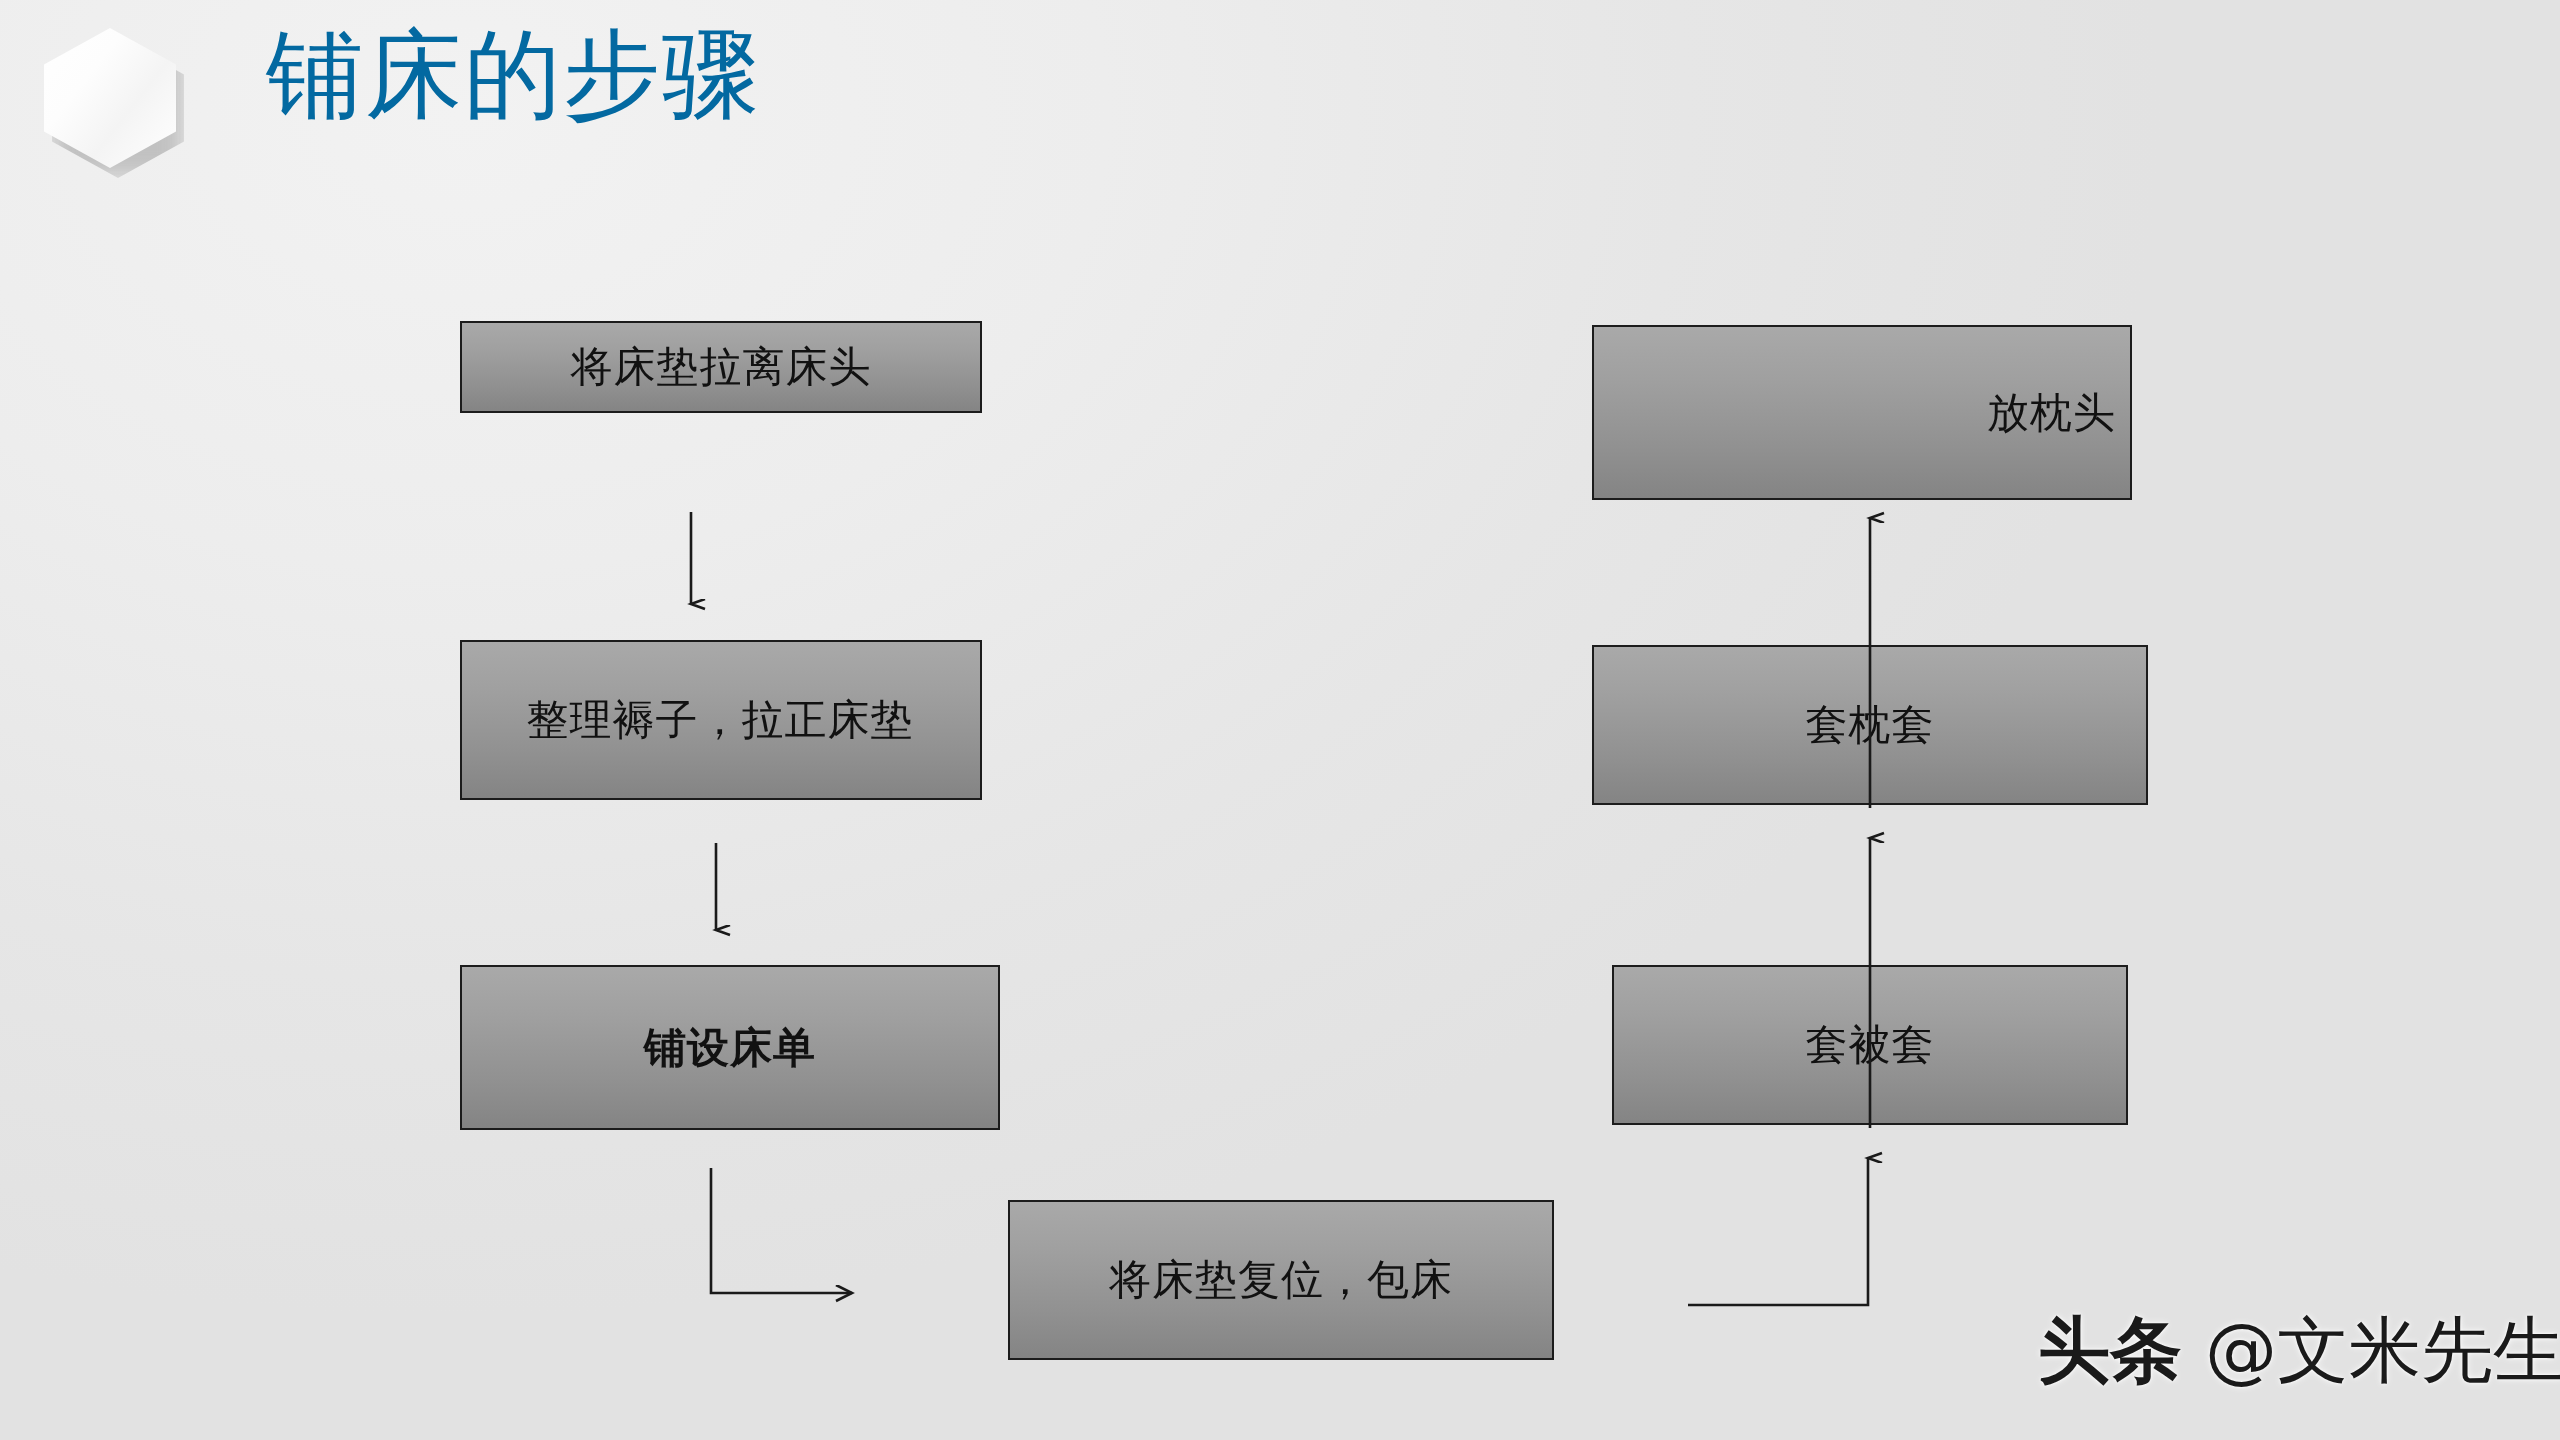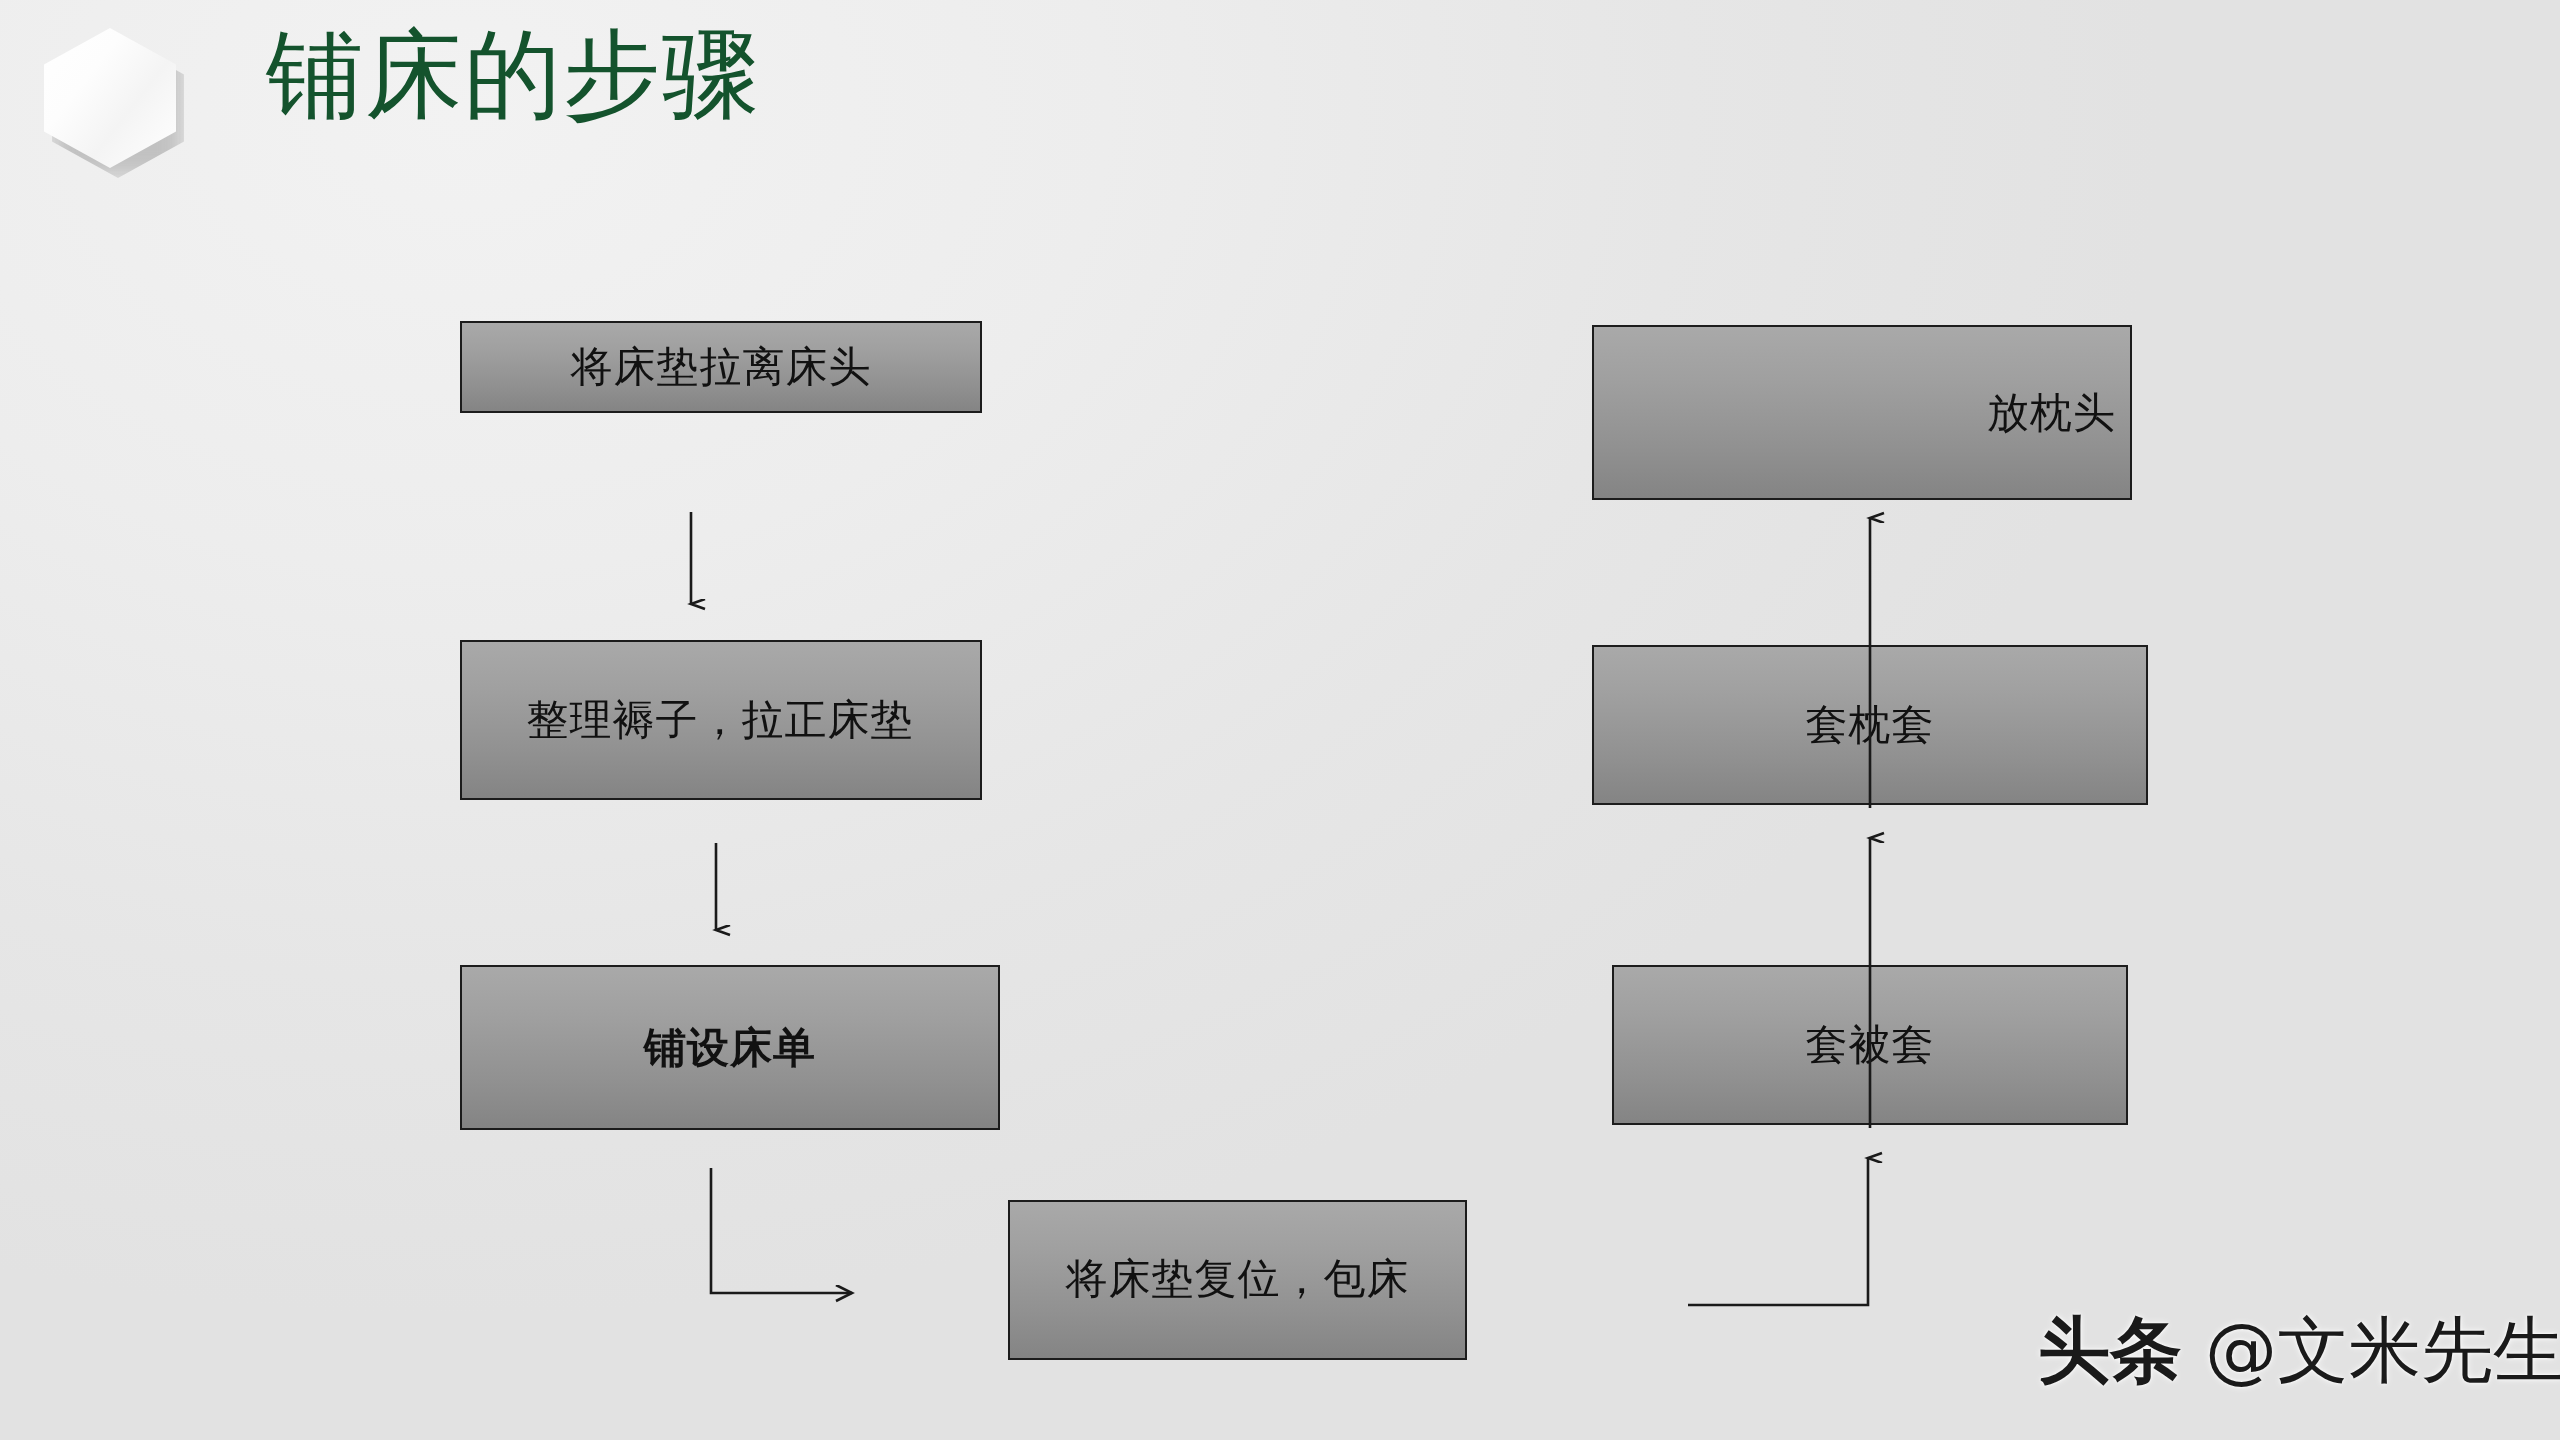--- a/index.html
+++ b/index.html
@@ -25,21 +25,21 @@
   }
   .hex {
     position:absolute; left:6px; top:6px; width:132px; height:140px;
     background: linear-gradient(128deg, #ffffff 0%, #fdfdfd 34%, #f4f4f4 62%, #ffffff 100%);
     clip-path: polygon(50% 0%, 100% 26%, 100% 74%, 50% 100%, 0% 74%, 0% 26%);
   }
 
   
   .title {
     position:absolute; left:266px; top:18px;
-    font-size:97px; line-height:1.18; color:#14532d;
+    font-size:97px; line-height:1.18; color:#0369a1;
     letter-spacing:2px; white-space:nowrap;
     font-family:"DejaVu Serif","Liberation Serif",serif;
   }
 
   
   .node {
     position:absolute;
     border:2px solid #1c1c1c;
     background: linear-gradient(180deg, #a9a9a9 0%, #a0a0a0 30%, #919191 70%, #848484 100%);
     display:flex; align-items:center; justify-content:center;
@@ -81,21 +81,21 @@
   </div>
 
   <div class="node" style="left:460px; top:640px; width:522px; height:160px; line-height:1.28;padding-left:12px;">
     <span>整理褥子，拉正床垫</span>
   </div>
 
   <div class="node" style="left:460px; top:965px; width:540px; height:165px;font-weight:bold;">
     <span>铺设床单</span>
   </div>
 
-  <div class="node" style="left:1008px; top:1200px; width:459px; height:160px;font-family:Liberation Serif, serif;">
+  <div class="node" style="left:1008px; top:1200px; width:546px; height:160px;">
     <span>将床垫复位，包床</span>
   </div>
 
   <div class="node" style="left:1612px; top:965px; width:516px; height:160px;">
     <span>套被套</span>
   </div>
 
   <div class="node" style="left:1592px; top:645px; width:556px; height:160px;">
     <span>套枕套</span>
   </div>

